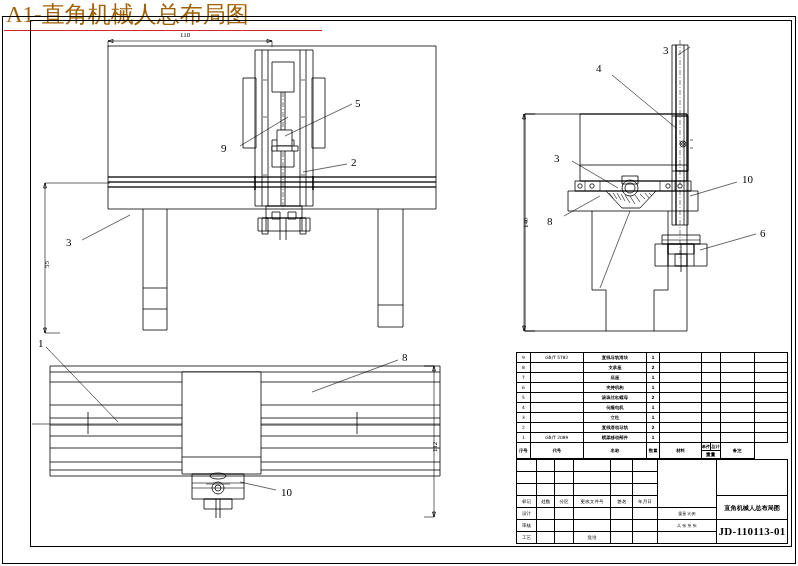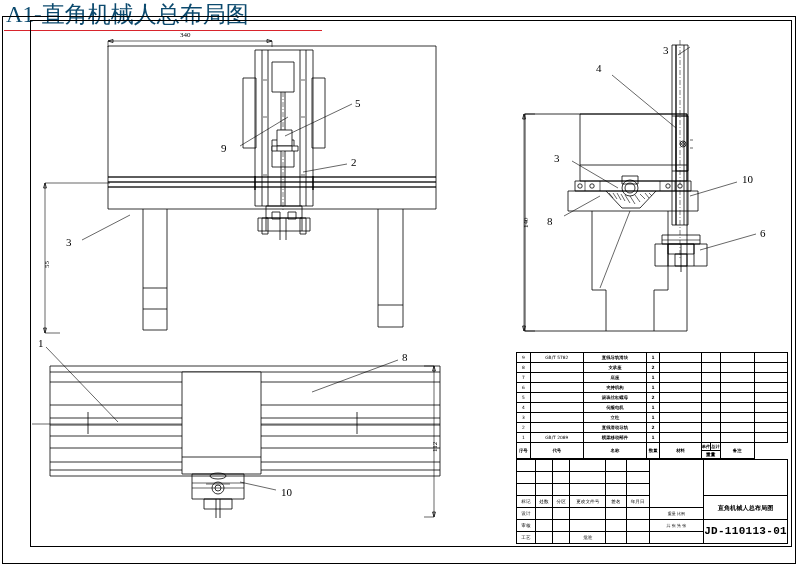--- a/index.html
+++ b/index.html
@@ -4,21 +4,21 @@
 <style>
   html,body{margin:0;padding:0;background:#ffffff;}
   body{width:798px;height:566px;overflow:hidden;
        font-family:"Liberation Sans","DejaVu Sans",sans-serif;}
   #root{position:relative;width:798px;height:566px;background:#fff;}
 
   
   #doc-title{
     position:absolute;left:6px;top:2px;
     font-family:"Liberation Serif","DejaVu Serif",serif;
-    font-size:23px;line-height:26px;color:#0c4a6e;white-space:nowrap;
+    font-size:23px;line-height:26px;color:#a16207;white-space:nowrap;
     letter-spacing:0px;
   }
   #doc-title-underline{
     position:absolute;left:4px;top:30px;width:318px;height:1px;background:#d8242c;
   }
 
   
   .frm{position:absolute;border:1px solid #000;box-sizing:border-box;}
   #outer-border{left:2px;top:16px;width:794px;height:548px;}
   #inner-frame{left:30px;top:20px;width:762px;height:527px;}
@@ -61,21 +61,21 @@
   .bom .c-qty{width:13px;font-weight:bold;}
   .bom .c-mat{width:44px;}
   .bom .c-w1{width:18px;}
   .bom .c-w2{width:18px;}
   .bom .c-rem{width:36px;}
   .hdr td{height:15px;font-size:7.5px;font-weight:bold;}
   #blk2{border-collapse:collapse;width:272px;margin-top:0;}
   #blk2 td{border:1px solid #000;height:11px;font-size:4.6px;line-height:11px;
       text-align:center;color:#000;overflow:hidden;white-space:nowrap;}
   .bigname{font-size:6.2px !important;font-weight:bold;}
-  .dwgno{font-family:Liberation Mono, monospace;
+  .dwgno{font-family:Liberation Serif, serif;
          font-size:11px !important;font-weight:bold;letter-spacing:0.3px;}
   .wsub{font-size:4px !important;}
 </style>
 </head>
 <body>
 
 <div id="root">
 
   <div id="doc-title">A1-直角机械人总布局图</div>
   <div id="doc-title-underline"></div>
@@ -266,21 +266,21 @@
       <line class="thin" x1="434" y1="517" x2="424" y2="517"></line>
       <polygon points="434,366 432.6,371 435.4,371" fill="#000" stroke="none"></polygon>
       <polygon points="434,517 432.6,512 435.4,512" fill="#000" stroke="none"></polygon>
 
       <line class="thin" x1="46" y1="347" x2="118" y2="422"></line>
       <line class="thin" x1="398" y1="360" x2="312" y2="392"></line>
       <line class="thin" x1="276" y1="490" x2="240" y2="482"></line>
     </g>
   </svg>
 
-  <div class="dim" style="left:180px;top:32px;">340</div>
+  <div class="dim" style="left:180px;top:32px;">110</div>
   <div class="dim dimv" style="left:44px;top:268px;">55</div>
   <div class="dim dimv" style="left:523px;top:228px;">140</div>
   <div class="dim dimv" style="left:432px;top:452px;">112</div>
 
   <div class="lbl" style="left:355px;top:98px;">5</div>
   <div class="lbl" style="left:221px;top:143px;">9</div>
   <div class="lbl" style="left:351px;top:157px;">2</div>
   <div class="lbl" style="left:66px;top:237px;">3</div>
   <div class="lbl" style="left:38px;top:338px;">1</div>
 

